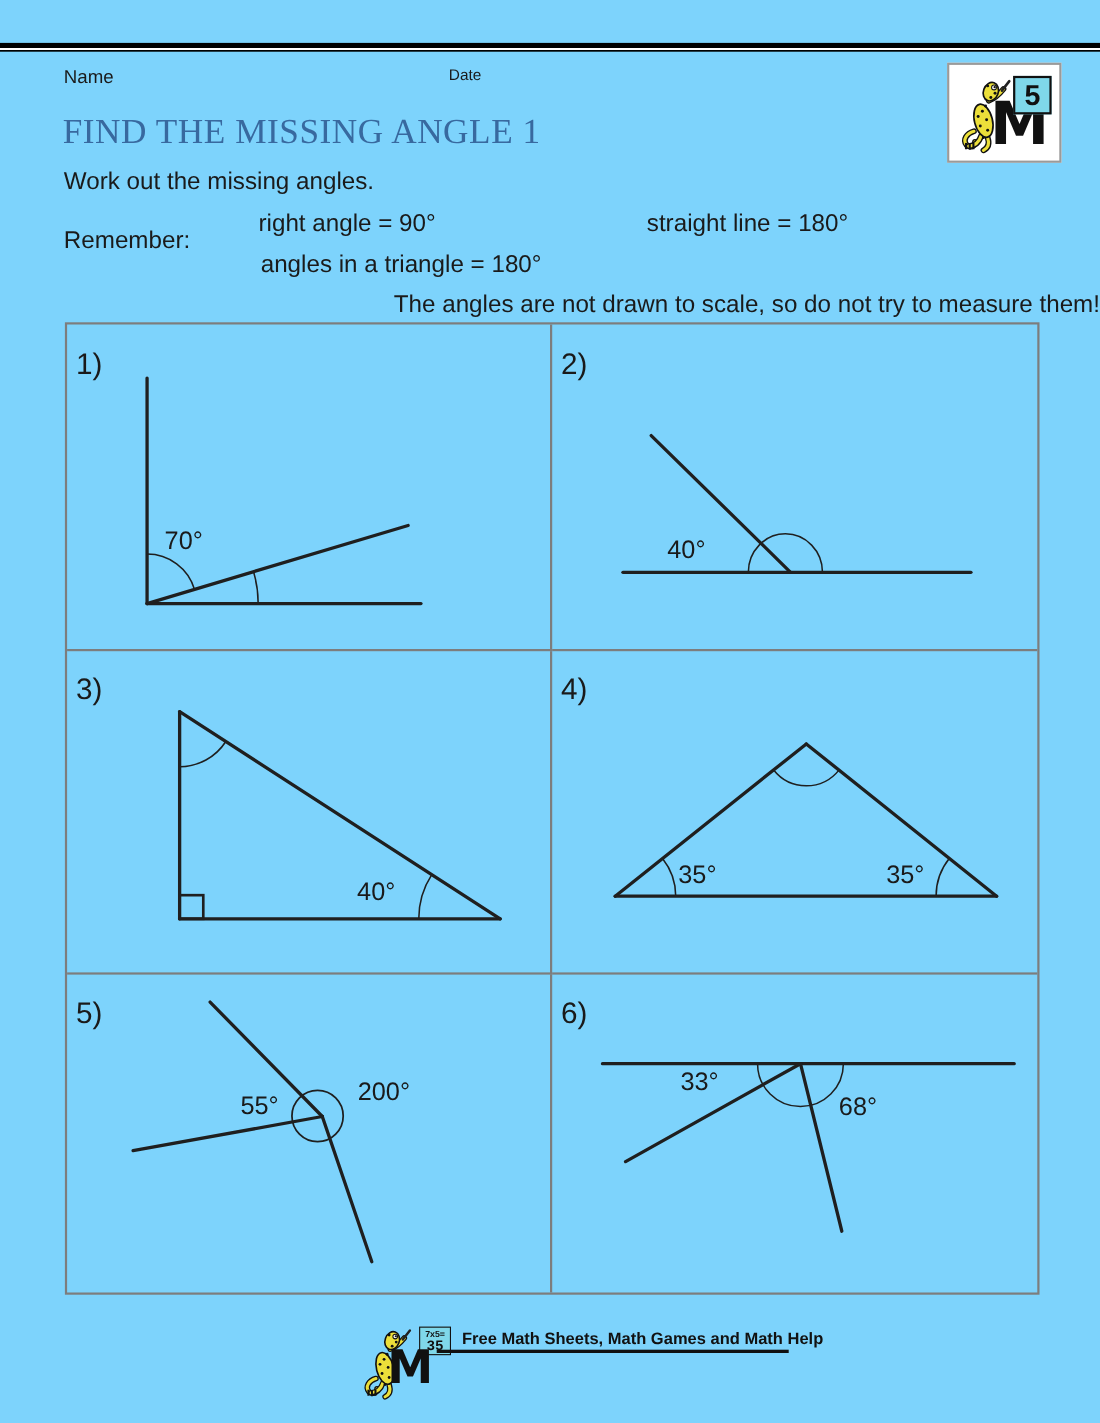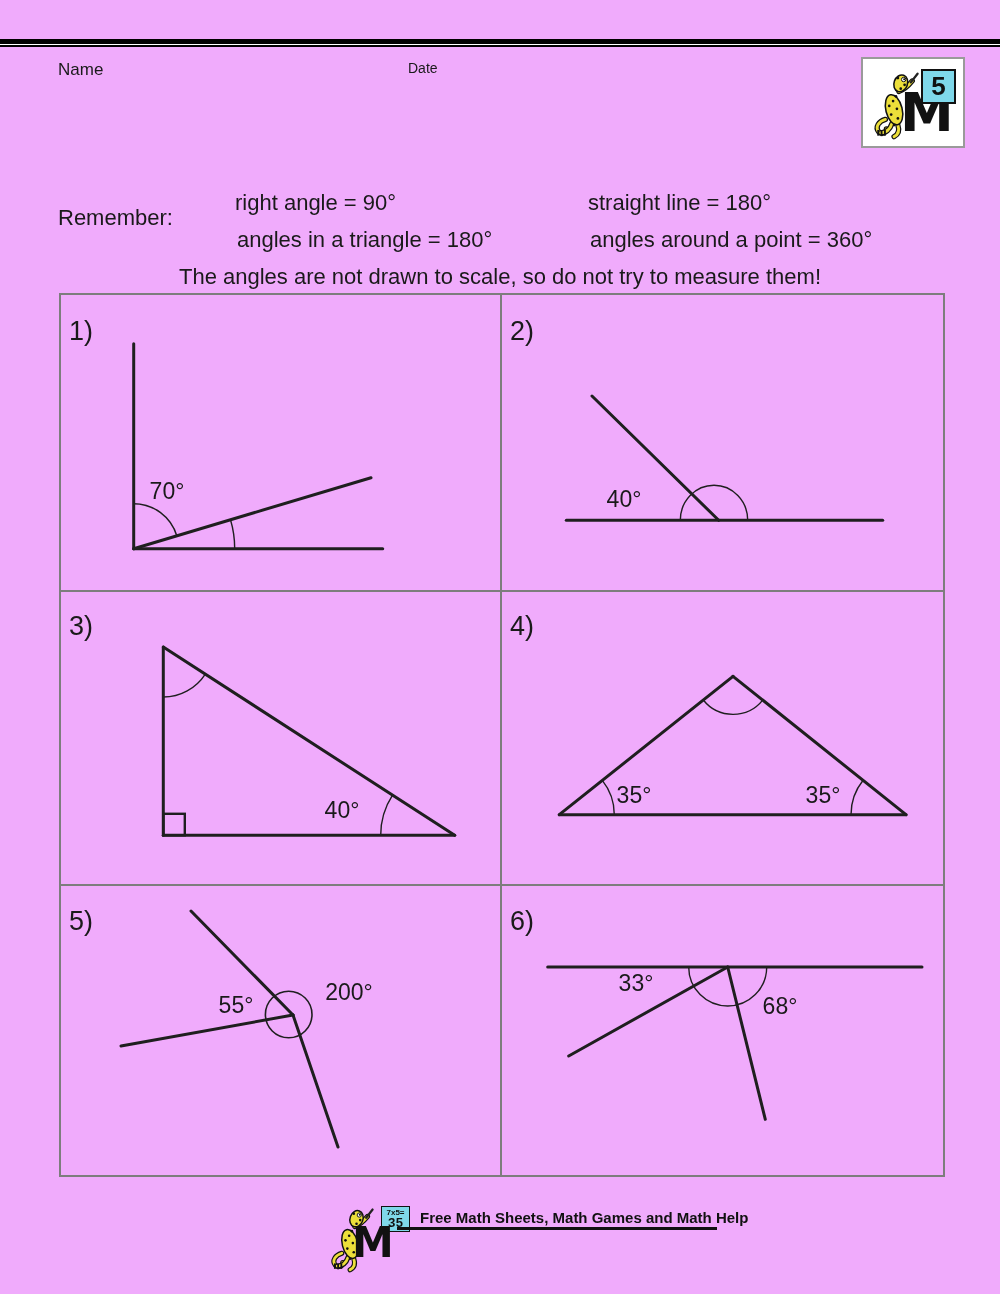--- a/index.html
+++ b/index.html
@@ -1,31 +1,31 @@
 <!DOCTYPE html>
 <html><head>
 <meta charset="utf-8">
 <style>
   html,body{margin:0;padding:0;background:#fff;}
-  .page{position:relative;width:1000px;height:1294px;background:#f0abfc;overflow:hidden;
+  .page{position:relative;width:1000px;height:1294px;background:#7dd3fc;overflow:hidden;
         font-family:"Liberation Sans",sans-serif;color:#1a1a1a;}
   .abs{position:absolute;}
   .toprule{left:0;top:39px;width:1000px;height:8px;
            background:linear-gradient(to bottom,#000 0 5px,#fff 5px 6px,#000 6px 8px);}
   .namelabel{left:58px;top:60px;font-size:17px;}
   .datelabel{left:408px;top:60px;font-size:14px;}
   .title{left:57px;top:101px;font-family:"Liberation Serif",serif;font-size:32px;letter-spacing:.5px;}
   .instr{font-size:22px;white-space:nowrap;}
   .l-work{left:58px;top:152px;}
   .l-remember{left:58px;top:190px;margin-top:15px;}
   .l-fa{left:235px;top:190px;}
   .l-fb{left:588px;top:190px;}
   .l-fc{left:237px;top:227px;}
   .l-fd{left:590px;top:227px;}
-  .l-warn{left:0;top:264px;width:1000px;text-align:center;}
+  .l-warn{left:0;top:264px;width:1000px;text-align:right;}
   .grid{left:59px;top:293px;width:886px;height:884px;border:2px solid #7d7d7d;
         box-sizing:border-box;display:grid;grid-template-columns:441px 1fr;
         grid-template-rows:297px 294px 1fr;position:absolute;}
   .cell{border-right:2px solid #7d7d7d;border-bottom:2px solid #7d7d7d;}
   .cell:nth-child(2n){border-right:none;}
   .cell:nth-child(n+5){border-bottom:none;}
   .pnum{position:absolute;font-size:27px;color:#1a1a1a;}
   .dsvg{position:absolute;width:440px;height:295px;overflow:visible;}
   .dsvg text{font-family:"Liberation Sans",sans-serif;font-size:23px;fill:#1a1a1a;}
   
@@ -93,26 +93,27 @@
   <span class="abs datelabel">Date</span>
 
   <div class="abs logobox">
     <svg class="mascot" style="position:absolute;left:8px;top:10px" width="48" height="70" viewBox="0 0 50 72">
         <use href="#sala"></use>
       </svg>
     <span class="logom big">M</span>
     <div class="gradeboard" style="background:#7fd8ea">5</div>
   </div>
 
+  <div class="abs title" style="color:#38699f">FIND THE MISSING ANGLE 1</div>
 
+  <div class="abs instr l-work">Work out the missing angles.</div>
   <div class="abs instr l-remember">Remember:</div>
   <div class="abs instr l-fa">right angle = 90°</div>
   <div class="abs instr l-fb">straight line = 180°</div>
   <div class="abs instr l-fc">angles in a triangle = 180°</div>
-  <div class="abs instr l-fd">angles around a point = 360°</div>
   <div class="abs instr l-warn">The angles are not drawn to scale, so do not try to measure them!</div>
 
   <div class="grid">
     <div class="cell"></div>
     <div class="cell"></div>
     <div class="cell"></div>
     <div class="cell"></div>
     <div class="cell"></div>
     <div class="cell"></div>
 

